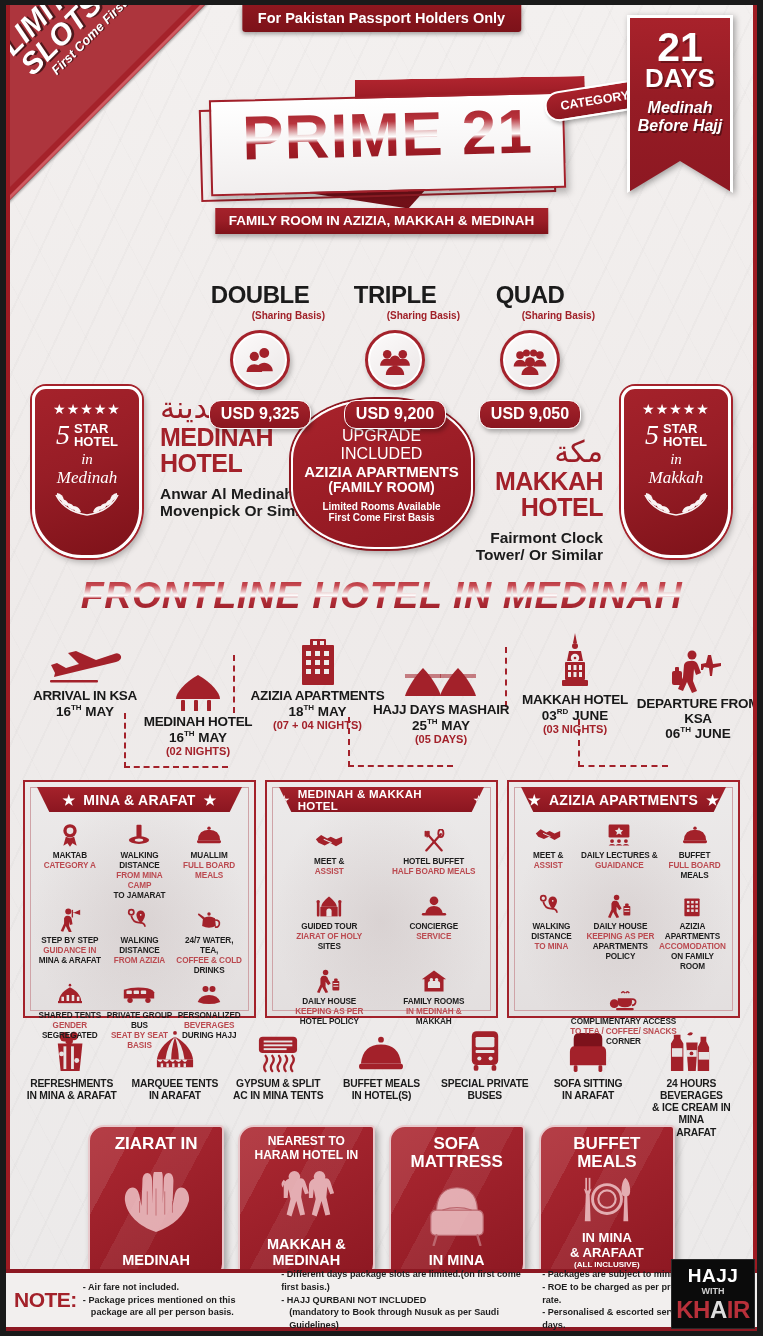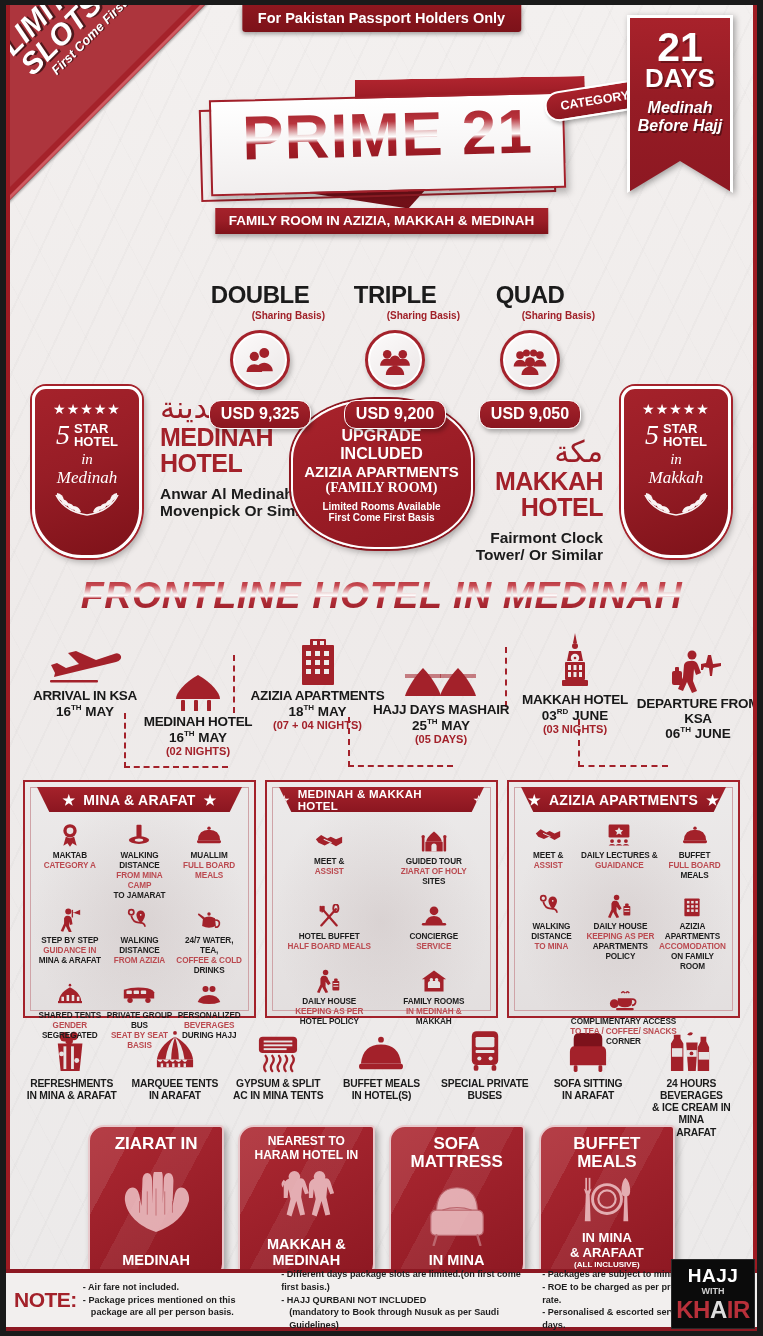--- a/index.html
+++ b/index.html
@@ -221,23 +221,23 @@
   .hotel-block .hsub { font-size: 15.5px; font-weight: bold; color: #1b1b1b; line-height: 1.12; margin-top: 10px; }
   .upgrade {
     position: absolute; left: 50%; transform: translateX(-50%); top: 16px;
     width: 182px; height: 150px;
     background: linear-gradient(160deg,#a9232c,#8d1720);
     border: 2px solid #fff;
     box-shadow: 0 0 0 2px #8d1720, 3px 4px 6px rgba(0,0,0,.3);
     border-radius: 46% 46% 46% 46% / 40% 40% 40% 40%;
     color: #fff; text-align: center; padding-top: 26px;
   }
-  .upgrade .u1 { font-size: 16px; font-weight: bold; line-height: 1.12; }
+  .upgrade .u1 { font-size: 16px; font-weight: normal; line-height: 1.12; }
   .upgrade .u2 { font-size: 15px; font-weight: bold; line-height: 1.1; margin-top: 1px; }
-  .upgrade .u3 { font-size: 14px; font-weight: bold; line-height: 1.1; font-family: Liberation Serif, serif; }
+  .upgrade .u3 { font-size: 14px; font-weight: bold; line-height: 1.1; }
   .upgrade .u4 { font-size: 10px; font-weight: bold; line-height: 1.15; margin-top: 5px; }
   
   .frontline {
     position: absolute; top: 570px; left: 0; right: 0; text-align: center;
     font-size: 37px; font-weight: bold; letter-spacing: 0.5px;
     font-style: italic;
     background: linear-gradient(180deg,#a02029 0%, #c84a52 25%, #f6eaea 45%, #ffffff 50%, #b5303a 56%, #8e1721 100%);
     -webkit-background-clip: text; background-clip: text;
     color: transparent; -webkit-text-fill-color: transparent;
     transform: scaleX(1.02);
@@ -761,42 +761,42 @@
             <div class="pic">
                   <svg width="28" height="20" viewBox="0 0 32 22" fill="#a3212a">
                     <path d="M1 9 L7 4 L14 8 L18 6 L24 9 L31 6 L31 13 L24 17 L17 13 L11 16 L4 13z"></path>
                     <path d="M10 9 L19 13" stroke="#e7e3e3" stroke-width="1.2"></path>
                   </svg>
                 </div>
             <div class="ptxt"><span class="dk">MEET &amp;</span><br><span class="rd">ASSIST</span></div>
           </div>
           <div class="pcell" style="width:50%; padding-bottom:14px">
             <div class="pic">
+                  <svg width="24" height="24" viewBox="0 0 28 28" fill="none" stroke="#a3212a" stroke-width="2.6" stroke-linecap="round">
+                    <path d="M5 25 L22 6"></path>
+                    <path d="M23 25 L8 8"></path>
+                    <path d="M4 3 L4 8 M8 3 L8 8 M6 3 L6 9" stroke-width="2"></path>
+                    <ellipse cx="22" cy="5" rx="3" ry="4.5" stroke-width="2.2"></ellipse>
+                  </svg>
+                </div>
+            <div class="ptxt"><span class="dk">HOTEL BUFFET</span><br><span class="rd">HALF BOARD MEALS</span></div>
+          </div>
+          <div class="pcell" style="width:50%; padding-bottom:14px">
+            <div class="pic">
                   <svg width="26" height="24" viewBox="0 0 30 26" fill="#a3212a">
                     <path d="M15 2 C9 7 6 11 6 14 h18 c0-3-3-7-9-12z"></path>
                     <rect x="5" y="14" width="20" height="11"></rect>
                     <path d="M12 25 v-6 a3 3 0 0 1 6 0 v6z" fill="#e7e3e3"></path>
                     <rect x="1" y="9" width="3" height="16" rx="1"></rect>
                     <rect x="26" y="9" width="3" height="16" rx="1"></rect>
                     <circle cx="2.5" cy="8" r="2"></circle>
                     <circle cx="27.5" cy="8" r="2"></circle>
                   </svg>
                 </div>
             <div class="ptxt"><span class="dk">GUIDED TOUR</span><br><span class="rd">ZIARAT OF HOLY</span><br><span class="dk">SITES</span></div>
-          </div>
-          <div class="pcell" style="width:50%; padding-bottom:14px">
-            <div class="pic">
-                  <svg width="24" height="24" viewBox="0 0 28 28" fill="none" stroke="#a3212a" stroke-width="2.6" stroke-linecap="round">
-                    <path d="M5 25 L22 6"></path>
-                    <path d="M23 25 L8 8"></path>
-                    <path d="M4 3 L4 8 M8 3 L8 8 M6 3 L6 9" stroke-width="2"></path>
-                    <ellipse cx="22" cy="5" rx="3" ry="4.5" stroke-width="2.2"></ellipse>
-                  </svg>
-                </div>
-            <div class="ptxt"><span class="dk">HOTEL BUFFET</span><br><span class="rd">HALF BOARD MEALS</span></div>
           </div>
           <div class="pcell" style="width:50%; padding-bottom:14px">
             <div class="pic">
                   <svg width="26" height="22" viewBox="0 0 30 24" fill="#a3212a">
                     <circle cx="15" cy="6" r="5"></circle>
                     <path d="M5 20 q2 -8 10 -8 t10 8z"></path>
                     <rect x="1" y="20" width="28" height="3" rx="1.4"></rect>
                   </svg>
                 </div>
             <div class="ptxt"><span class="dk">CONCIERGE</span><br><span class="rd">SERVICE</span></div>

